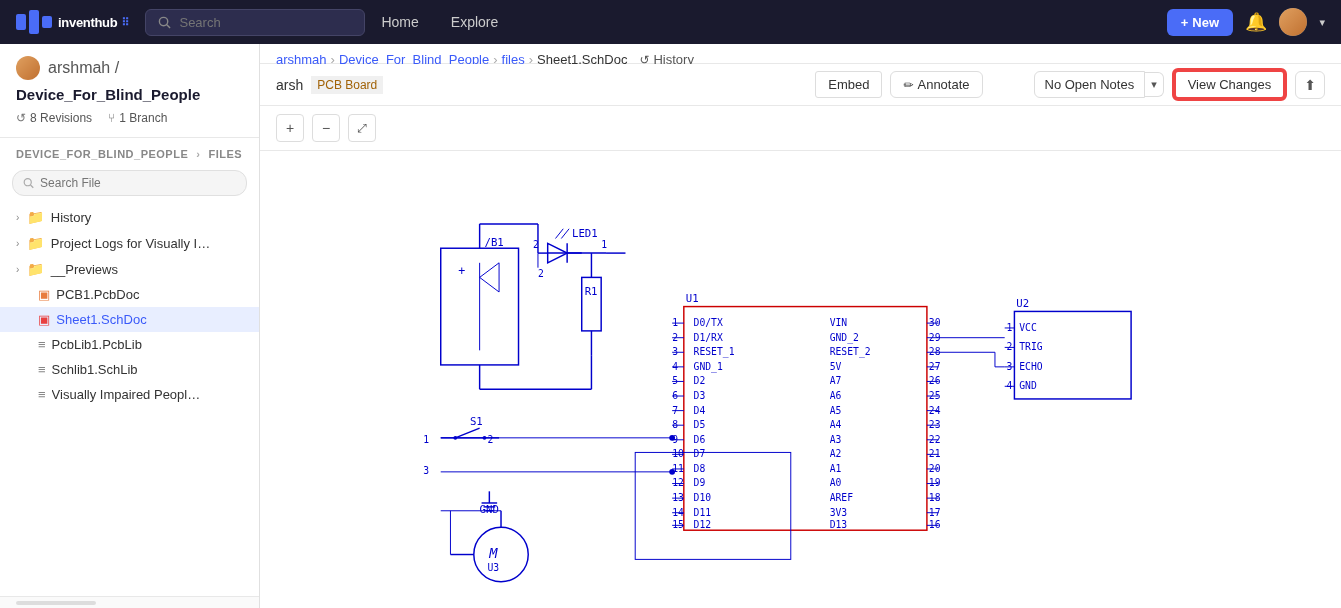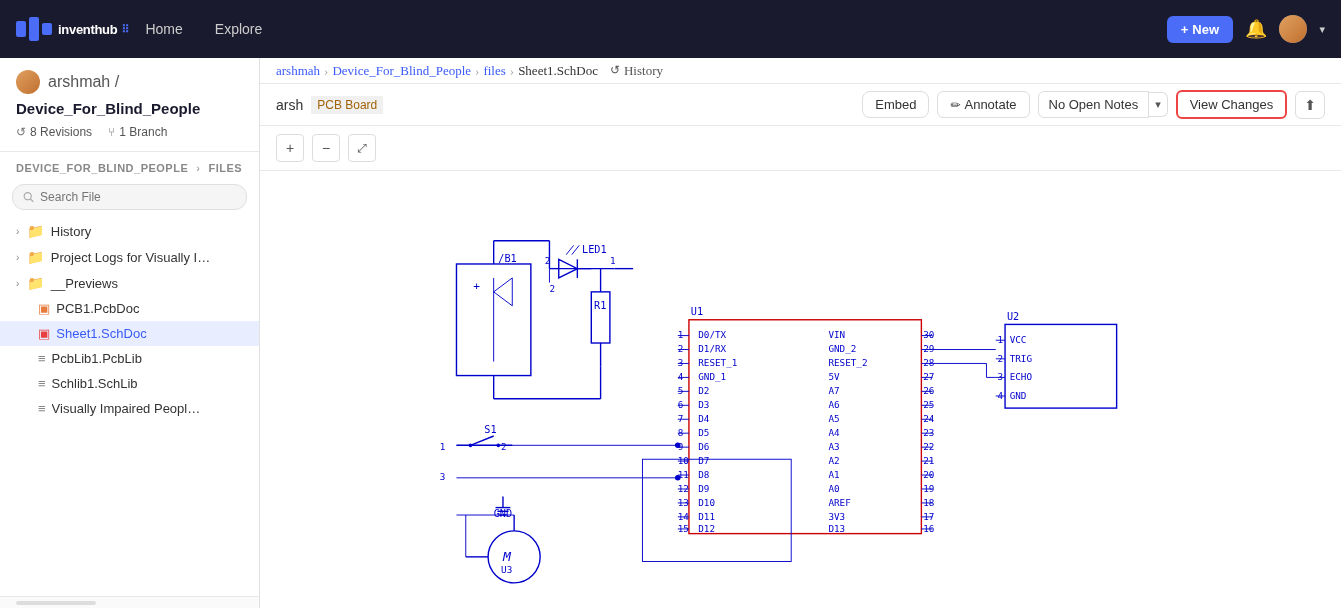--- a/index.html
+++ b/index.html
@@ -4,21 +4,21 @@
   <style>
     * { box-sizing: border-box; margin: 0; padding: 0; }
     body { font-family: -apple-system, BlinkMacSystemFont, 'Segoe UI', sans-serif; background: #f5f5f5; height: 608px; overflow: hidden; display: flex; flex-direction: column; }
 
     
     .topnav {
       background: #1a1a2e;
       display: flex;
       align-items: center;
       padding: 0 16px;
-      height: 58px;
+      height: 44px;
       flex-shrink: 0;
       gap: 16px;
     }
     .logo {
       display: flex;
       align-items: center;
       gap: 6px;
       color: white;
       font-size: 14px;
       font-weight: 600;
@@ -209,29 +209,28 @@
       flex: 1;
       display: flex;
       flex-direction: column;
       overflow: hidden;
       background: white;
     }
 
     
     .breadcrumb-bar {
       display: flex;
-      align-items: center;
+      align-items: flex-start;
       padding: 8px 16px;
       background: white;
       border-bottom: 1px solid #e8e8e8;
       font-size: 13px;
       color: #555;
       gap: 4px;
-      height: 26px;
-      font-family: Liberation Serif, serif;
+      height: 20px;
     }
     .breadcrumb-link {
       color: #3a5af9;
       cursor: pointer;
     }
     .breadcrumb-sep { color: #aaa; }
     .breadcrumb-current { color: #333; font-weight: 500; }
     .history-badge {
       display: flex;
       align-items: center;
@@ -264,21 +263,21 @@
     }
     .toolbar-right {
       display: flex;
       align-items: center;
       gap: 8px;
       margin-left: auto;
     }
     .btn-outline {
       border: 1px solid #ddd;
       background: white;
-      border-radius: 8px;
+      border-radius: 3px;
       padding: 5px 12px;
       font-size: 13px;
       color: #333;
       cursor: pointer;
       display: flex;
       align-items: center;
       gap: 4px;
     }
     .annotate-btn {
       border: 1px solid #ddd;
@@ -298,33 +297,34 @@
       gap: 0;
     }
     .notes-btn {
       border: 1px solid #ddd;
       background: white;
       border-radius: 6px 0 0 6px;
       padding: 5px 10px;
       font-size: 13px;
       color: #333;
       cursor: pointer;
+      margin-left: 43px;
     }
     .notes-arrow {
       border: 1px solid #ddd;
       border-left: none;
       background: white;
       border-radius: 0 6px 6px 0;
       padding: 5px 6px;
       font-size: 11px;
       color: #555;
       cursor: pointer;
     }
     .view-changes-btn {
-      border: 2px solid #ef4444;
+      border: 4px solid #ef4444;
       background: white;
       border-radius: 6px;
       padding: 5px 12px;
       font-size: 13px;
       color: #333;
       cursor: pointer;
     }
     .upload-btn {
       border: 1px solid #ddd;
       background: white;
@@ -377,20 +377,27 @@
   <div class="logo">
     <svg width="36" height="24" viewBox="0 0 36 24">
       <rect x="0" y="4" width="10" height="16" rx="2" fill="#4a6cf7"></rect>
       <rect x="13" y="0" width="10" height="24" rx="2" fill="#4a6cf7"></rect>
       <rect x="26" y="6" width="10" height="12" rx="2" fill="#4a6cf7"></rect>
     </svg>
     <span style="color:white;font-size:13px;font-weight:700;letter-spacing:-0.3px;">inventhub</span>
     <span style="color:#4a6cf7;font-size:11px;margin-left:-2px">⠿</span>
   </div>
 
+  <div class="search-bar">
+    <svg width="13" height="13" viewBox="0 0 14 14">
+        <circle cx="6" cy="6" r="4.5" stroke="#888" stroke-width="1.5" fill="none"></circle>
+        <line x1="9.5" y1="9.5" x2="13" y2="13" stroke="#888" stroke-width="1.5"></line>
+      </svg>
+    <input type="text" placeholder="Search" style="">
+  </div>
 
   <div class="nav-links">
     <span class="nav-link">Home</span>
     <span class="nav-link">Explore</span>
   </div>
 
   <div class="nav-right">
     <button class="new-btn">
       <span>+</span>
       <span>New</span>

